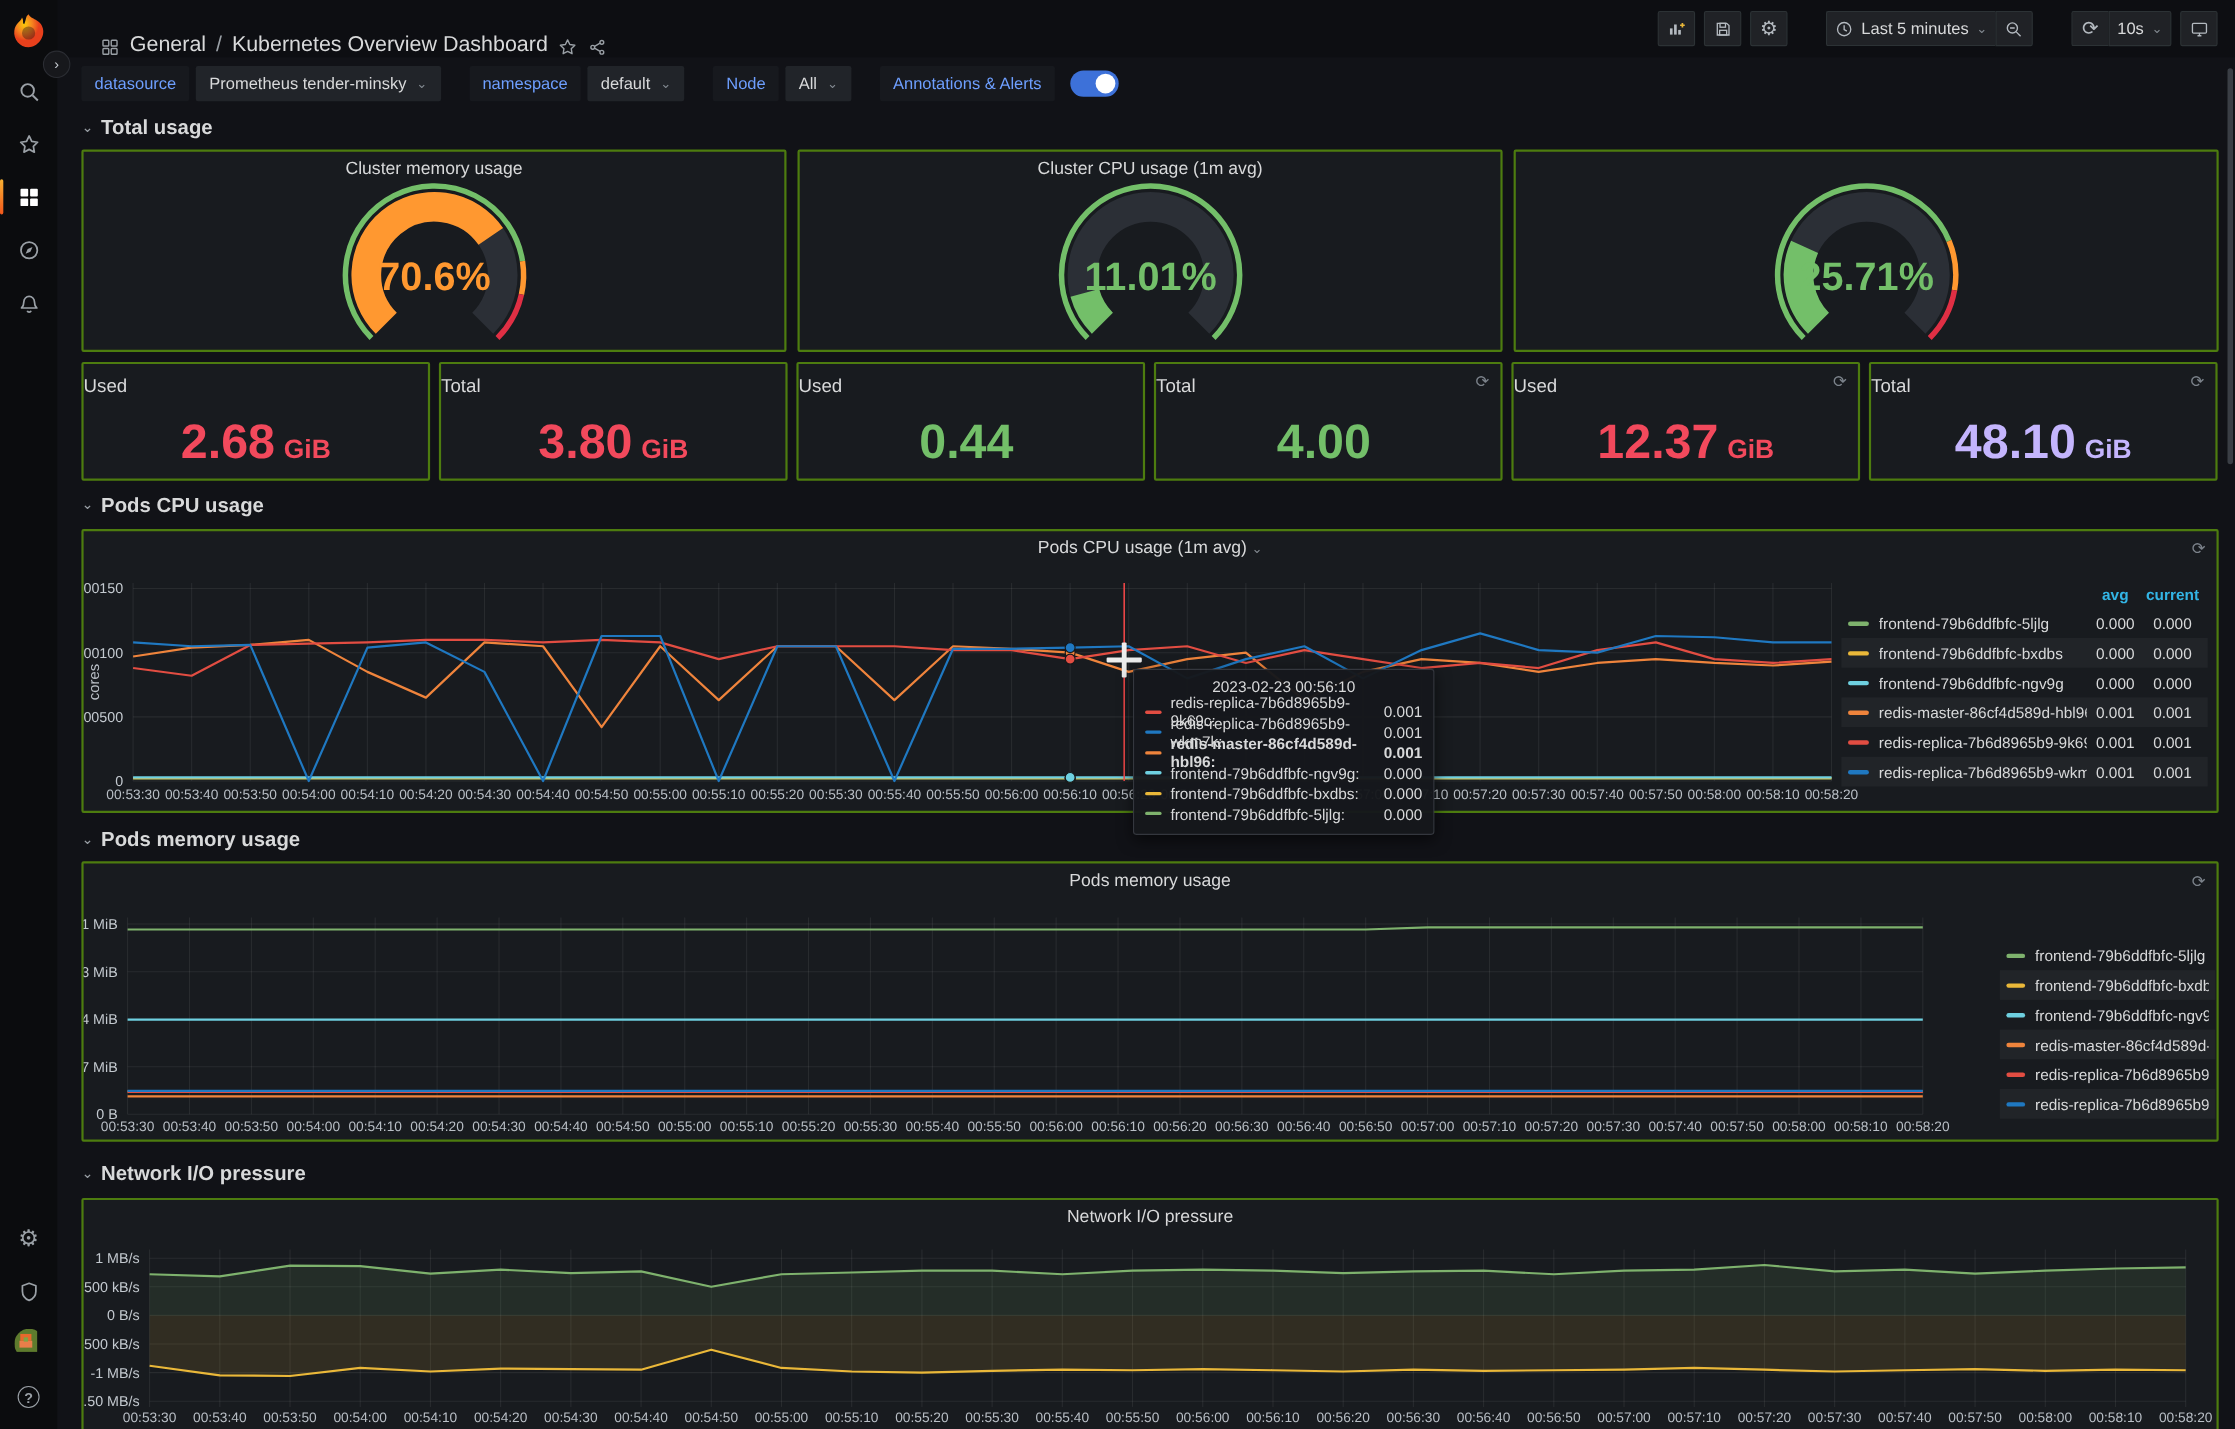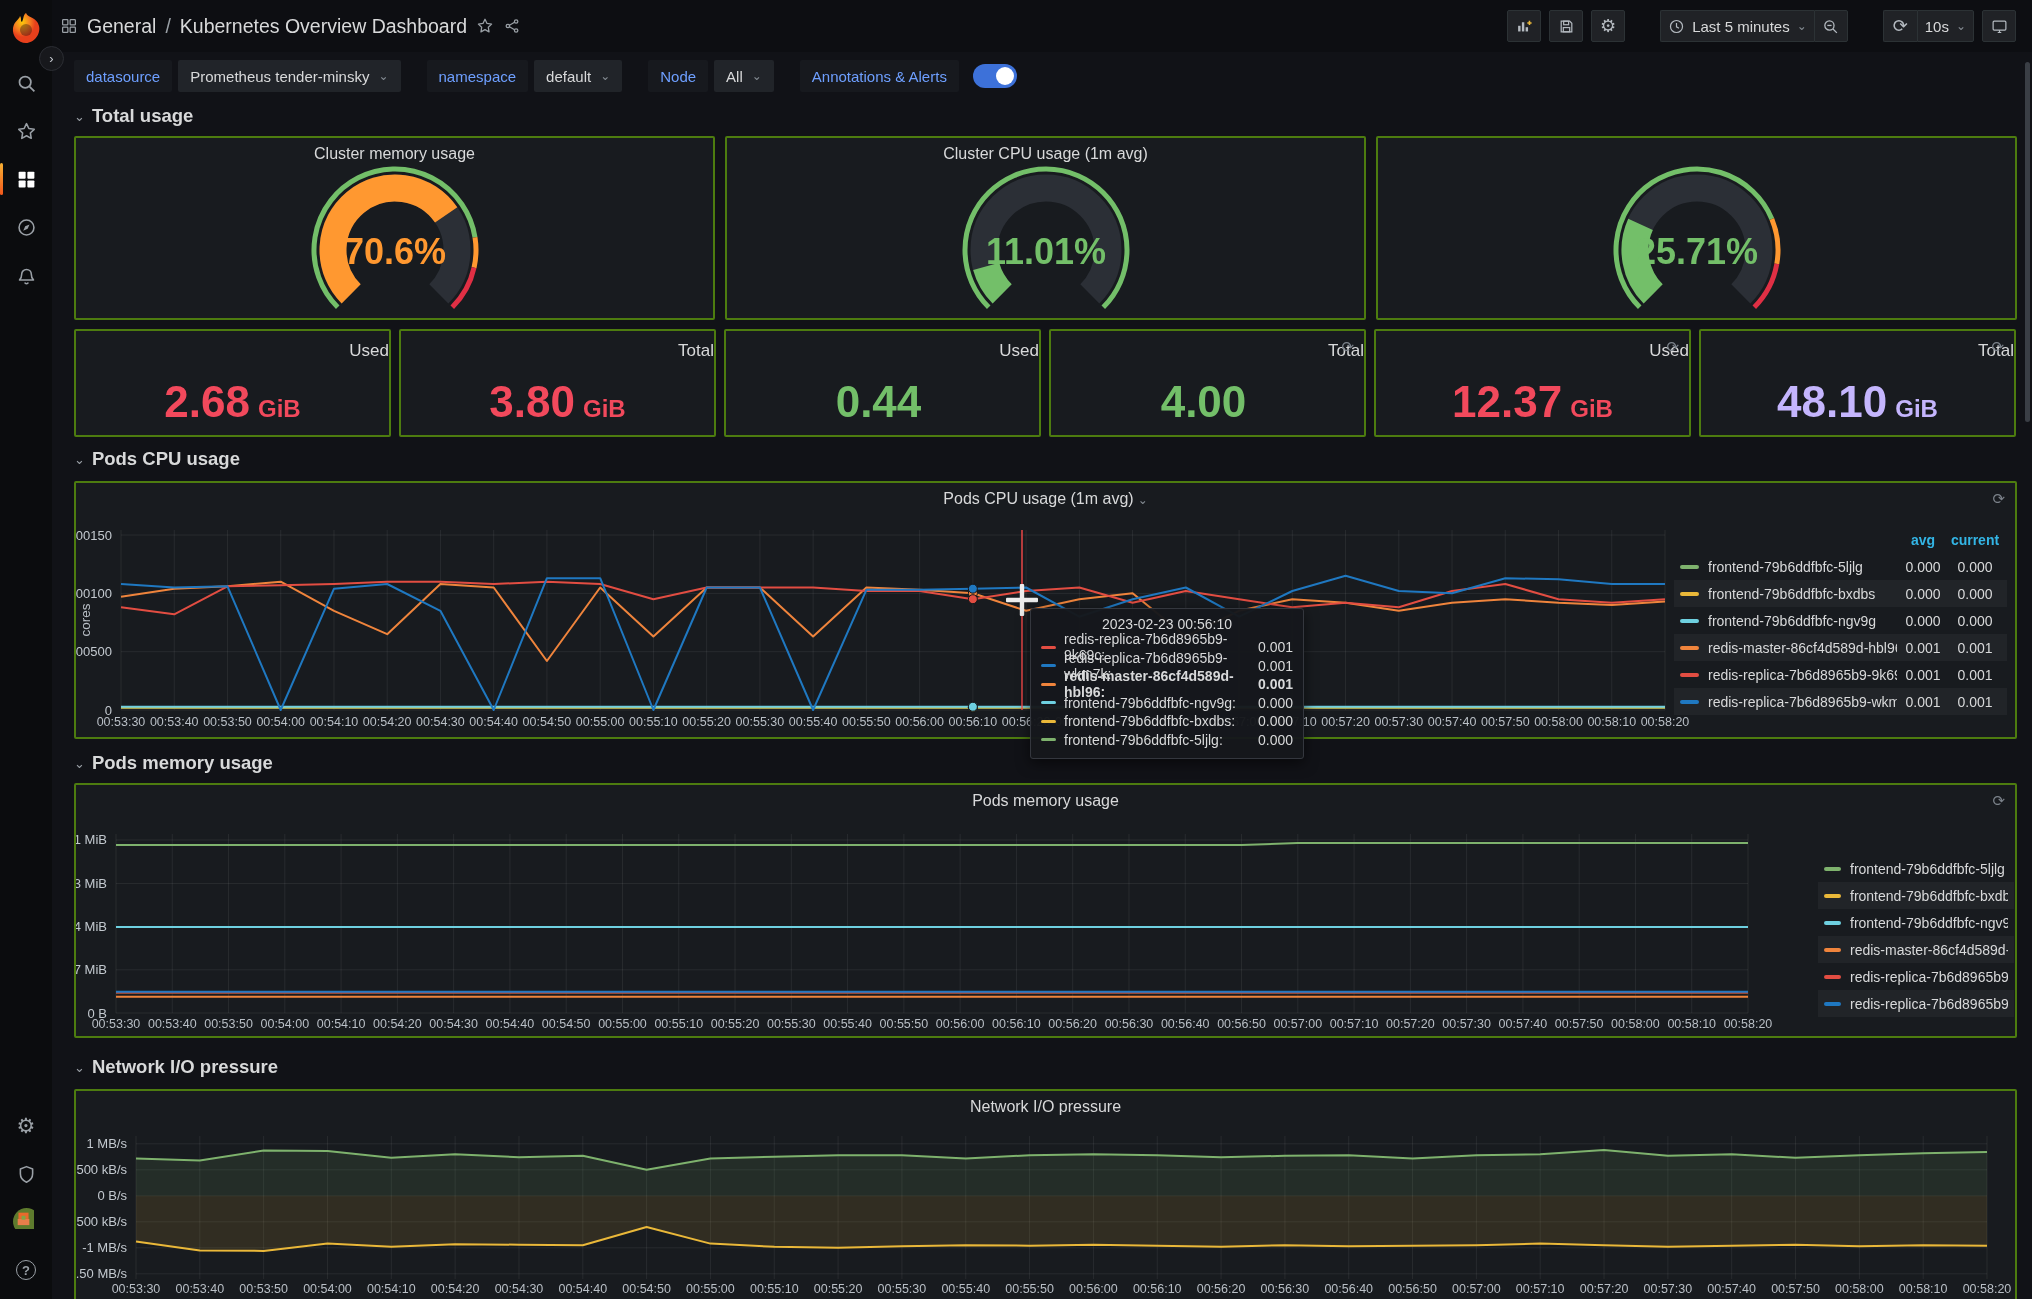--- a/index.html
+++ b/index.html
@@ -11,21 +11,21 @@
   .side-item { position:absolute; left:0; width:52px; height:40px; display:flex; align-items:center; justify-content:center; color:#9aa0a6; cursor:pointer; }
   .side-item svg { width:21px; height:21px; }
   .side-item.active { color:#ffffff; }
   .side-item.active::before { content:""; position:absolute; left:0; top:4px; bottom:4px; width:3px; background:linear-gradient(#F8B133,#F2571B); border-radius:2px; }
   #logo { position:absolute; left:9px; top:11px; width:34px; height:34px; }
   #expand-btn { position:absolute; left:39px; top:46px; width:25px; height:25px; border-radius:50%; background:#17181C; border:1px solid #2B2D33; color:#C7CBD1; font-size:13px; display:flex; align-items:center; justify-content:center; z-index:30; cursor:pointer; }
   .avatar { width:27px; height:27px; border-radius:50%; overflow:hidden; }
 
   
   #topnav { position:absolute; left:52px; top:0; width:1980px; height:52px; background:#0D0E12; z-index:10; }
-  #breadcrumb { position:absolute; left:8px; top:0; height:52px; display:flex; align-items:center; gap:9px; }
+  #breadcrumb { position:absolute; left:39px; top:0; height:52px; display:flex; align-items:flex-end; gap:9px; }
   #breadcrumb .bc-text { font-size:19.5px; font-weight:500; color:#D8D9DA; }
   #breadcrumb .bc-sep { color:#9aa0a6; font-size:19.5px; }
   #breadcrumb svg { width:18px; height:18px; color:#9aa0a6; }
   #toolbar { position:absolute; right:16px; top:10px; height:32px; display:flex; gap:8px; align-items:center; }
   .tool-btn { height:32px; min-width:34px; padding:0 7px; background:#202226; border:1px solid #2C3235; border-radius:2px; color:#B4BAC0; display:flex; align-items:center; justify-content:center; gap:7px; font-size:15px; cursor:pointer; }
   .tool-btn svg { width:17px; height:17px; }
   .tool-btn .glyph { font-size:18px; line-height:1; }
   .tb-group { display:flex; }
   .tb-group .tool-btn:first-child { border-right:none; border-radius:2px 0 0 2px;margin-left:27px; }
   .tb-group .tool-btn:last-child { border-radius:0 2px 2px 0; }
@@ -43,21 +43,21 @@
 
   
   .section-header { position:absolute; display:flex; align-items:center; gap:7px; font-size:18.5px; font-weight:700; color:#D8D9DA; cursor:pointer; }
   .section-header .sh-caret { color:#9aa0a6; font-size:13px; font-weight:400; }
   .panel { position:absolute; background:#181B1F; border:2px solid #4d7c0f; border-radius:2px; }
   .panel-title { position:absolute; left:0; right:0; top:7px; text-align:center; font-size:16px; font-weight:500; color:#D8D9DA; cursor:move; }
   .panel-title .caret { margin-left:4px; }
   .panel-sync { position:absolute; right:10px; top:7px; font-size:15px; color:#7B828A; cursor:pointer; }
 
   
-  .stat-title { position:absolute; left:0; right:0; top:10px; text-align:right; font-size:17px; font-weight:500; color:#D8D9DA; }
+  .stat-title { position:absolute; left:0; right:0; top:10px; text-align:left; font-size:17px; font-weight:500; color:#D8D9DA; }
   .stat-value { position:absolute; left:0; right:0; top:46px; text-align:center; font-size:44px; font-weight:700; }
   .stat-value .unit { font-size:24px; margin-left:8px; }
 
   
   .gauge-svg { position:absolute; left:50%; transform:translateX(-50%); top:26px; }
   .gauge-value { font-size:36px; font-weight:700; }
 
   
   .chart-svg { position:absolute; left:0; top:0; }
   text.axis-x { font-size:12.5px; fill:#B9BFC6; }

